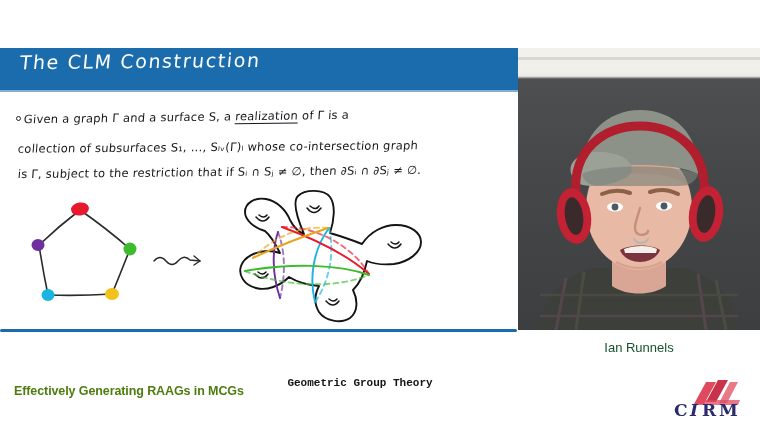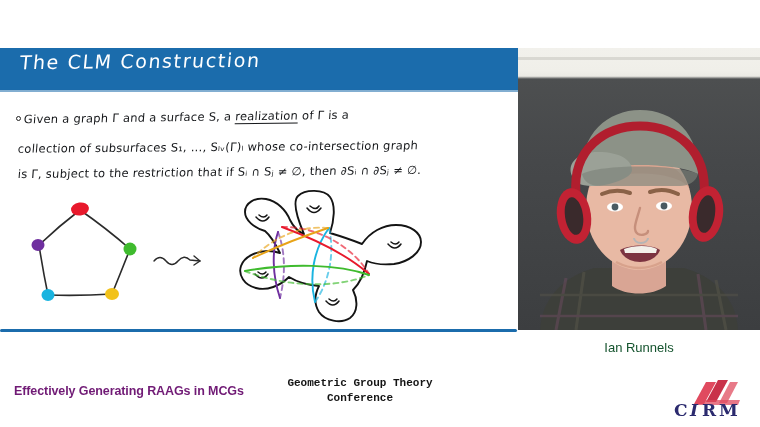--- a/index.html
+++ b/index.html
@@ -162,21 +162,21 @@
     width: 760px;
     height: 57px;
     background: #ffffff;
   }
   #footer-talk-title {
     position: absolute;
     left: 14px;
     top: 14px;
     font-size: 12.5px;
     font-weight: bold;
-    color: #701a75;
+    color: #4d7c0f;
     letter-spacing: -.1px;
     font-family: "Liberation Sans", sans-serif;
   }
   #footer-conference {
     position: absolute;
     left: 250px;
     top: 6px;
     width: 220px;
     text-align: center;
     font-size: 11px;
@@ -343,21 +343,20 @@
   </svg>
 </div>
 
 <div id="speaker-name">Ian Runnels</div>
 
 <div id="footer">
   <div id="footer-talk-title">Effectively Generating RAAGs in MCGs</div>
 
   <div id="footer-conference">
     <div>Geometric Group Theory</div>
-    <div>Conference</div>
   </div>
 
   <svg id="cirm-logo" viewBox="0 0 76 42">
     <g>
       <path d="M34,4 L44,4 L32,26 L22,26 Z" fill="#e04a5f"></path>
       <path d="M46,2 L56,2 L44,24 L34,24 Z" fill="#c9324a"></path>
       <path d="M58,4 L66,4 L55,25 L47,25 Z" fill="#e87a88"></path>
       <path d="M26,22 L68,22 L66,27 L24,27 Z" fill="#e04a5f" opacity=".75"></path>
     </g>
     <g fill="#2b2a6e" font-family="DejaVu Serif, serif" font-size="17" font-weight="bold">

